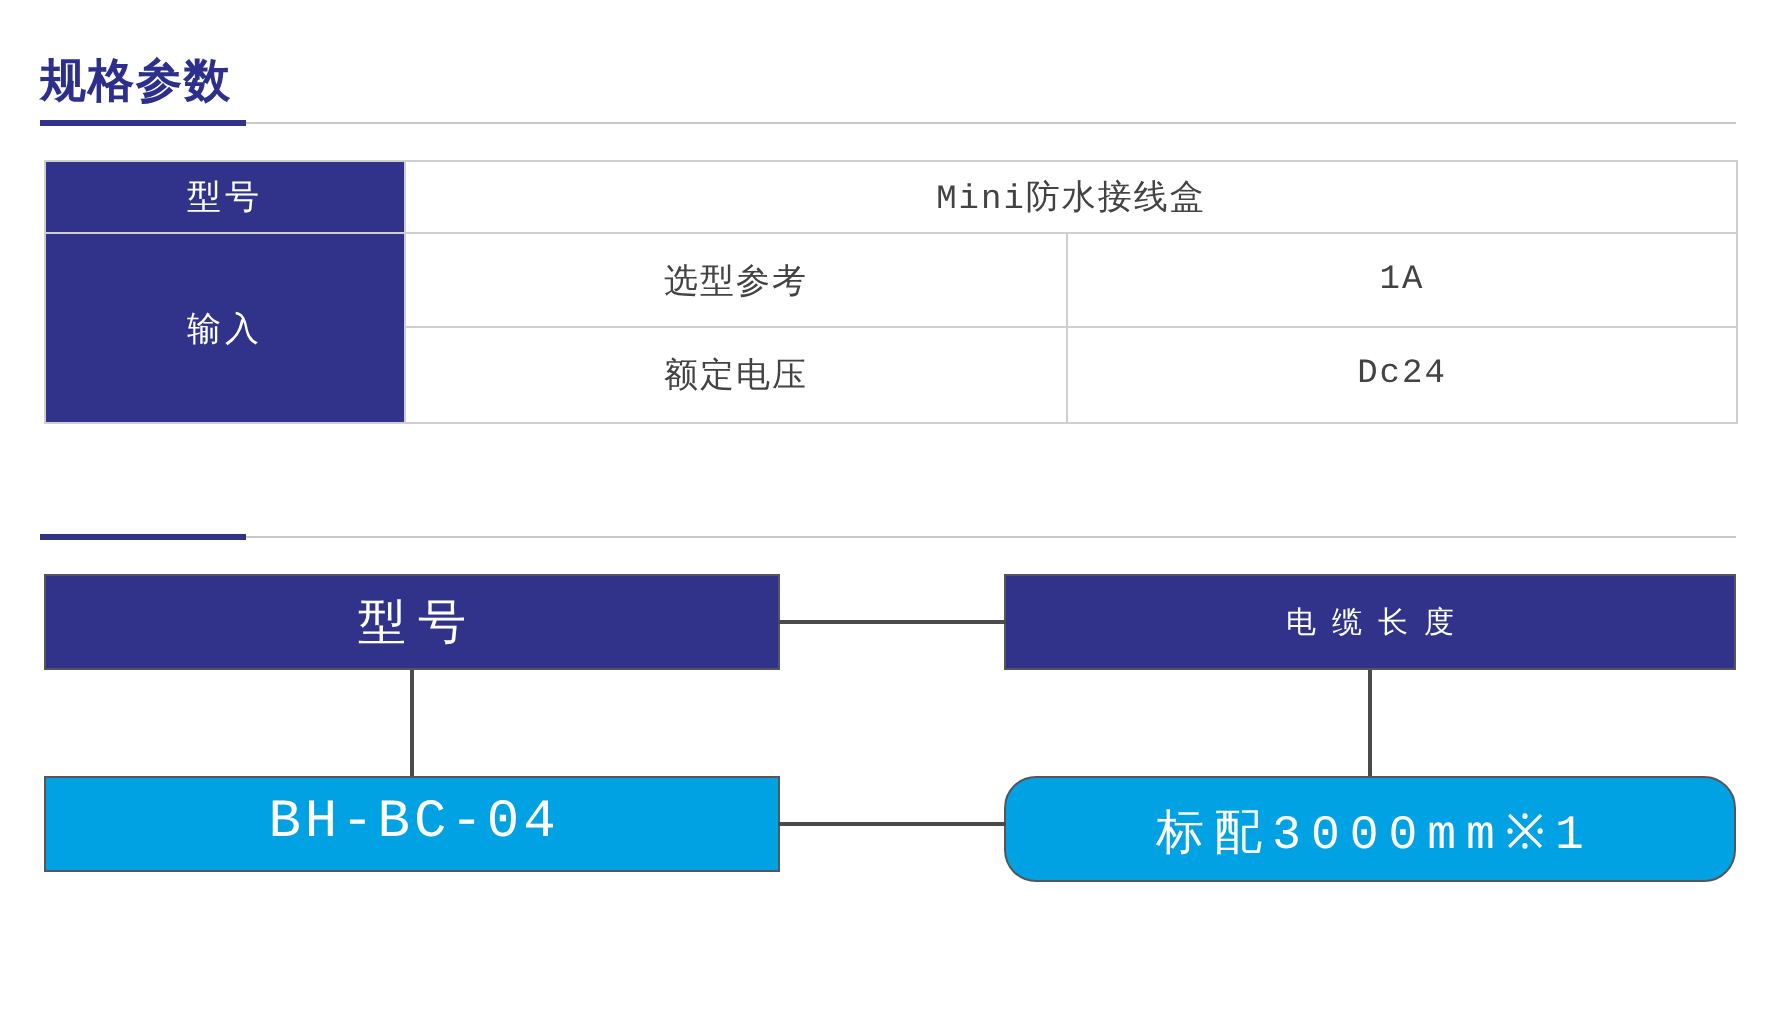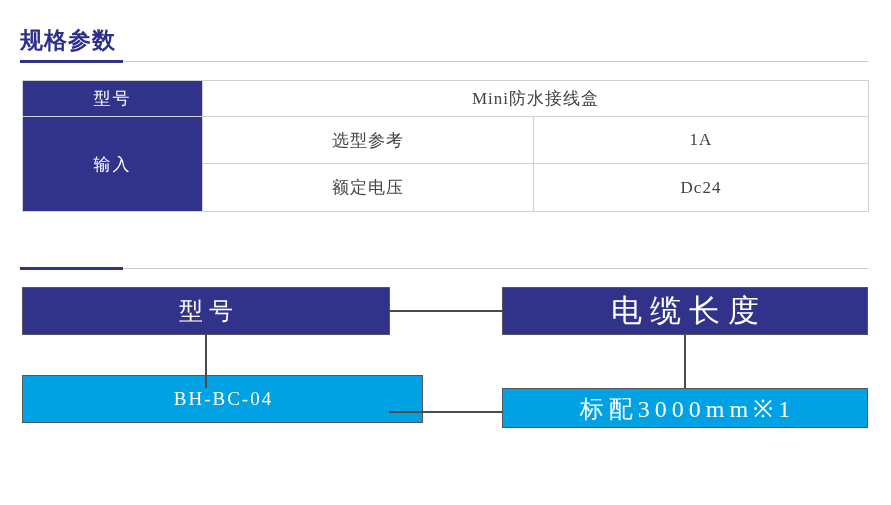--- a/index.html
+++ b/index.html
@@ -8,21 +8,21 @@
     --heading:#2c2f8c;
     --table-border:#cfcfcf;
     --table-text:#434343;
     --connector:#4a4a4a;
     --rule-gray:#c9c9c9;
     --box-border:#54565c;
   }
   html,body{margin:0;padding:0;background:#fff;}
   .page{
     position:relative;width:891px;height:505px;background:#ffffff;overflow:hidden;
-    font-family:Liberation Serif, serif;
+    font-family:Liberation Mono, monospace;
   }
   .section-heading{
     position:absolute;left:20px;margin:0;
     font-size:23px;font-weight:700;color:var(--heading);
     letter-spacing:1px;white-space:nowrap;
   }
   #spec-heading{top:25px;}
   #sel-heading{top:229px;}
   .rule{position:absolute;left:20px;width:848px;height:3px;}
   #spec-rule{top:60px;}
@@ -49,23 +49,23 @@
 
   .diagram{position:absolute;left:0;top:0;width:891px;height:505px;pointer-events:none;}
   .dbox{
     position:absolute;display:flex;align-items:center;justify-content:center;
     color:#ffffff;box-sizing:border-box;border:1px solid var(--box-border);
     white-space:nowrap;
   }
   .dbox.dark{background:var(--primary-dark);}
   .dbox.light{background:var(--primary-light);}
   #model-title-box{left:22px;top:287px;width:368px;height:48px;font-size:24px;letter-spacing:6px;text-indent:6px;}
-  #cable-title-box{left:502px;top:287px;width:366px;height:48px;font-size:31px;letter-spacing:8px;text-indent:8px;}
-  #model-value-box{left:22px;top:375px;width:401px;height:48px;font-size:19px;letter-spacing:2px;text-indent:2px;}
-  #cable-value-box{left:502px;top:388px;width:366px;height:40px;font-size:24px;letter-spacing:5px;text-indent:5px;}
+  #cable-title-box{left:502px;top:287px;width:366px;height:48px;font-size:15px;letter-spacing:8px;text-indent:8px;}
+  #model-value-box{left:22px;top:388px;width:368px;height:48px;font-size:27px;letter-spacing:2px;text-indent:2px;}
+  #cable-value-box{left:502px;top:388px;width:366px;height:53px;font-size:24px;letter-spacing:5px;text-indent:5px;border-radius:16px;}
   .conn{position:absolute;background:var(--connector);}
   #conn-h-top{left:389px;top:310px;width:114px;height:2px;}
   #conn-h-bottom{left:389px;top:411px;width:114px;height:2px;}
   #conn-v-left{left:205px;top:335px;width:2px;height:53px;}
   #conn-v-right{left:684px;top:335px;width:2px;height:53px;}
 </style>
 </head>
 <body>
 
 <div class="page">

